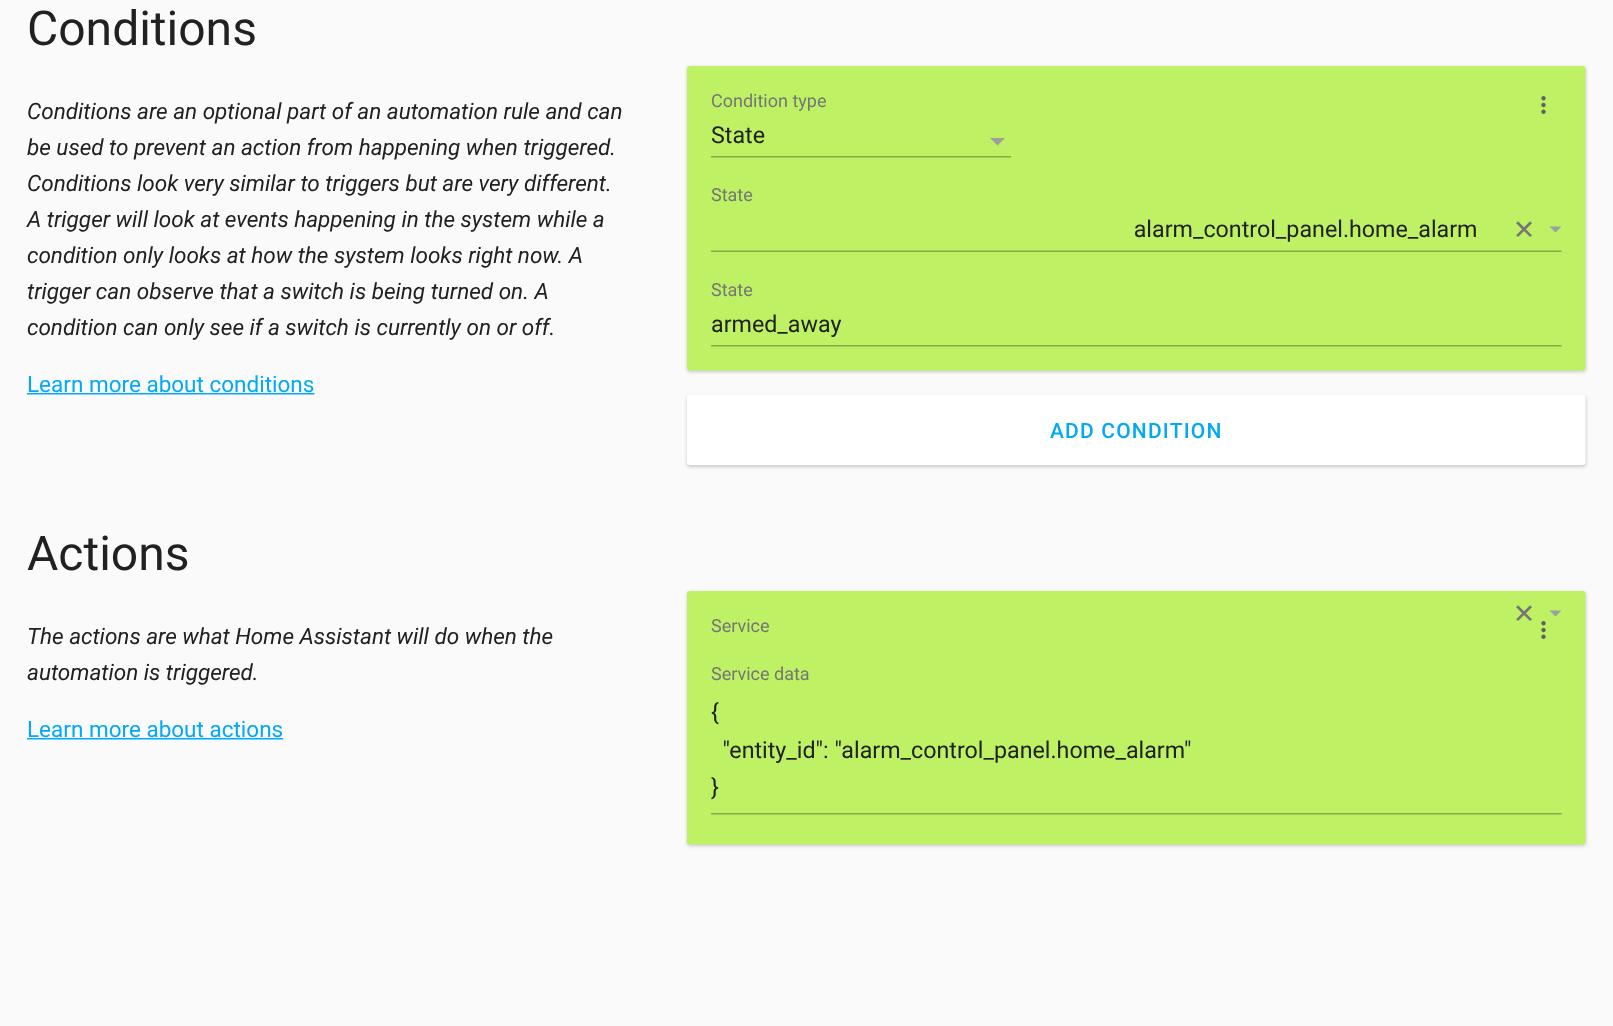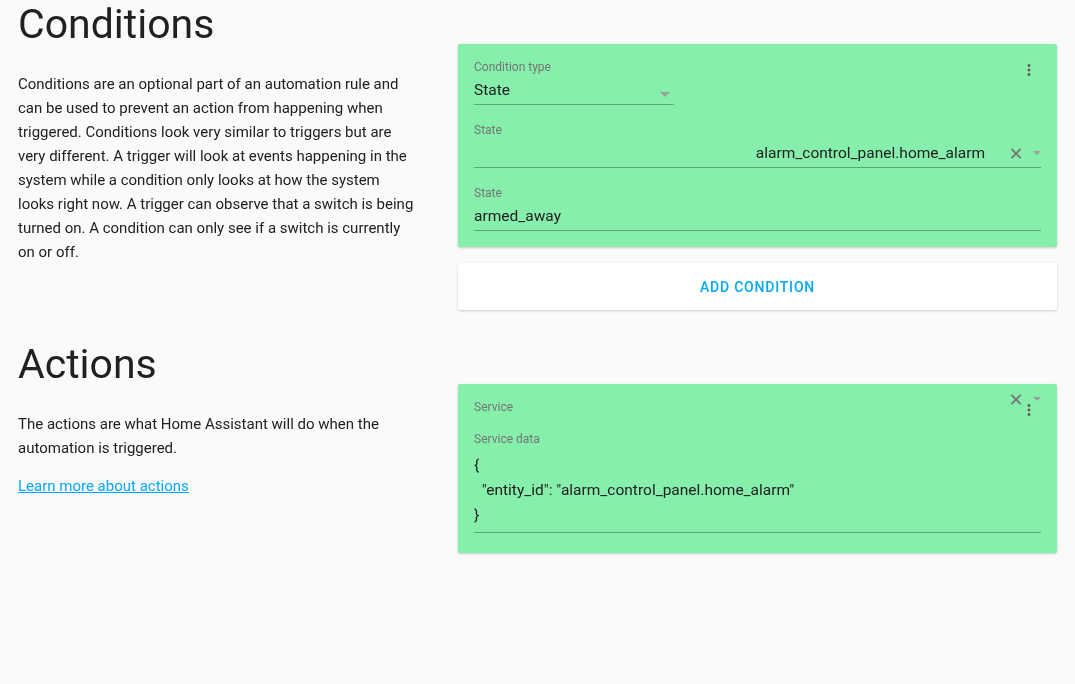--- a/index.html
+++ b/index.html
@@ -20,38 +20,39 @@
     }
     .left-col {
       width: 400px;
       flex-shrink: 0;
     }
     .right-col {
       flex: 1;
       padding-top: 44px;
     }
     h1 {
-      font-size: 41px;
+      font-size: 32px;
       font-weight: 400;
       color: #212121;
       margin-bottom: 24px;
     }
     .description {
       font-size: 15px;
       line-height: 1.6;
       color: #212121;
       margin-bottom: 16px;
+      font-style: italic;
     }
     a.learn-link {
       color: #03a9f4;
       text-decoration: underline;
       font-size: 15px;
     }
     .card {
-      background: #86efac;
+      background: #bef264;
       border-radius: 2px;
       box-shadow: 0 1px 3px rgba(0,0,0,0.12), 0 1px 2px rgba(0,0,0,0.08);
       padding: 16px;
       position: relative;
       margin-bottom: 16px;
     }
     .card-menu {
       position: absolute;
       top: 16px;
       right: 16px;
@@ -153,21 +154,21 @@
       line-height: 1.6;
       white-space: pre;
       overflow: hidden;
     }
     .add-button-card {
       background: #fff;
       border-radius: 2px;
       box-shadow: 0 1px 3px rgba(0,0,0,0.12), 0 1px 2px rgba(0,0,0,0.08);
       padding: 14px;
       text-align: center;
-      margin-bottom: 6px;
+      margin-bottom: 16px;
     }
     .add-button {
       color: #03a9f4;
       font-size: 14px;
       font-weight: 500;
       letter-spacing: 0.8px;
       text-transform: uppercase;
       background: none;
       border: none;
       cursor: pointer;
@@ -177,20 +178,21 @@
       margin-bottom: 24px;
     }
   </style>
 </head>
 <body>
 
 <div class="layout section-block">
   <div class="left-col">
     <h1>Conditions</h1>
     <p class="description">Conditions are an optional part of an automation rule and can be used to prevent an action from happening when triggered. Conditions look very similar to triggers but are very different. A trigger will look at events happening in the system while a condition only looks at how the system looks right now. A trigger can observe that a switch is being turned on. A condition can only see if a switch is currently on or off.</p>
+    <a href="#" class="learn-link">Learn more about conditions</a>
   </div>
   <div class="right-col">
     <div class="card">
       <div class="card-menu">
         <span>
           <svg width="18" height="18" viewBox="0 0 24 24">
               <path d="M12 8c1.1 0 2-.9 2-2s-.9-2-2-2-2 .9-2 2 .9 2 2 2zm0 2c-1.1 0-2 .9-2 2s.9 2 2 2 2-.9 2-2-.9-2-2-2zm0 6c-1.1 0-2 .9-2 2s.9 2 2 2 2-.9 2-2-.9-2-2-2z"></path>
             </svg>
         </span>
       </div>

